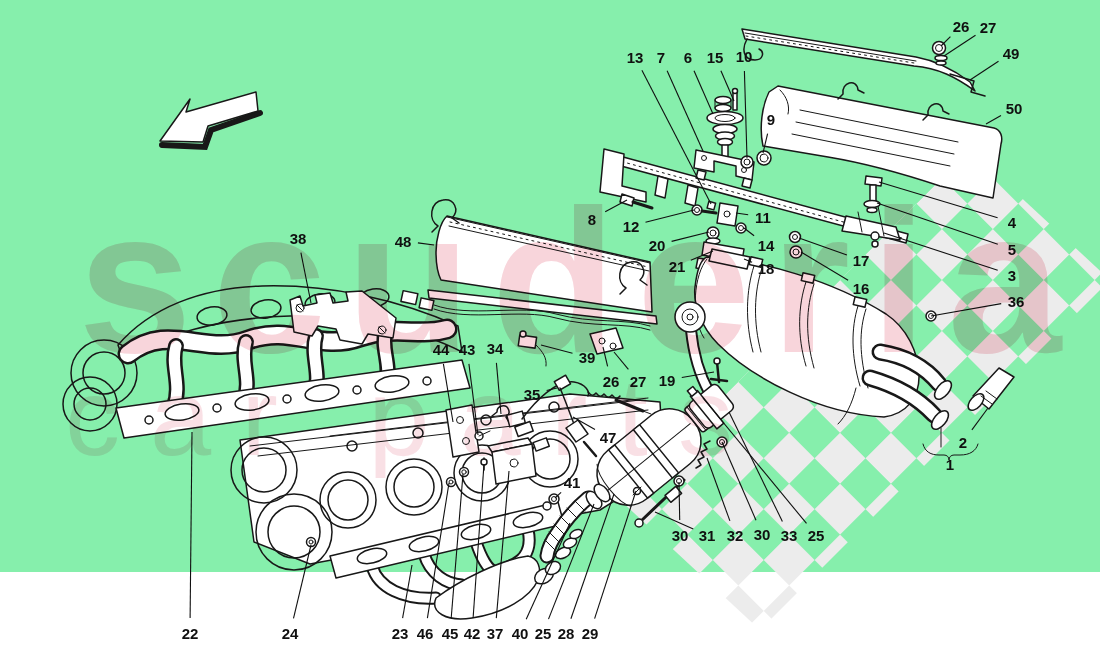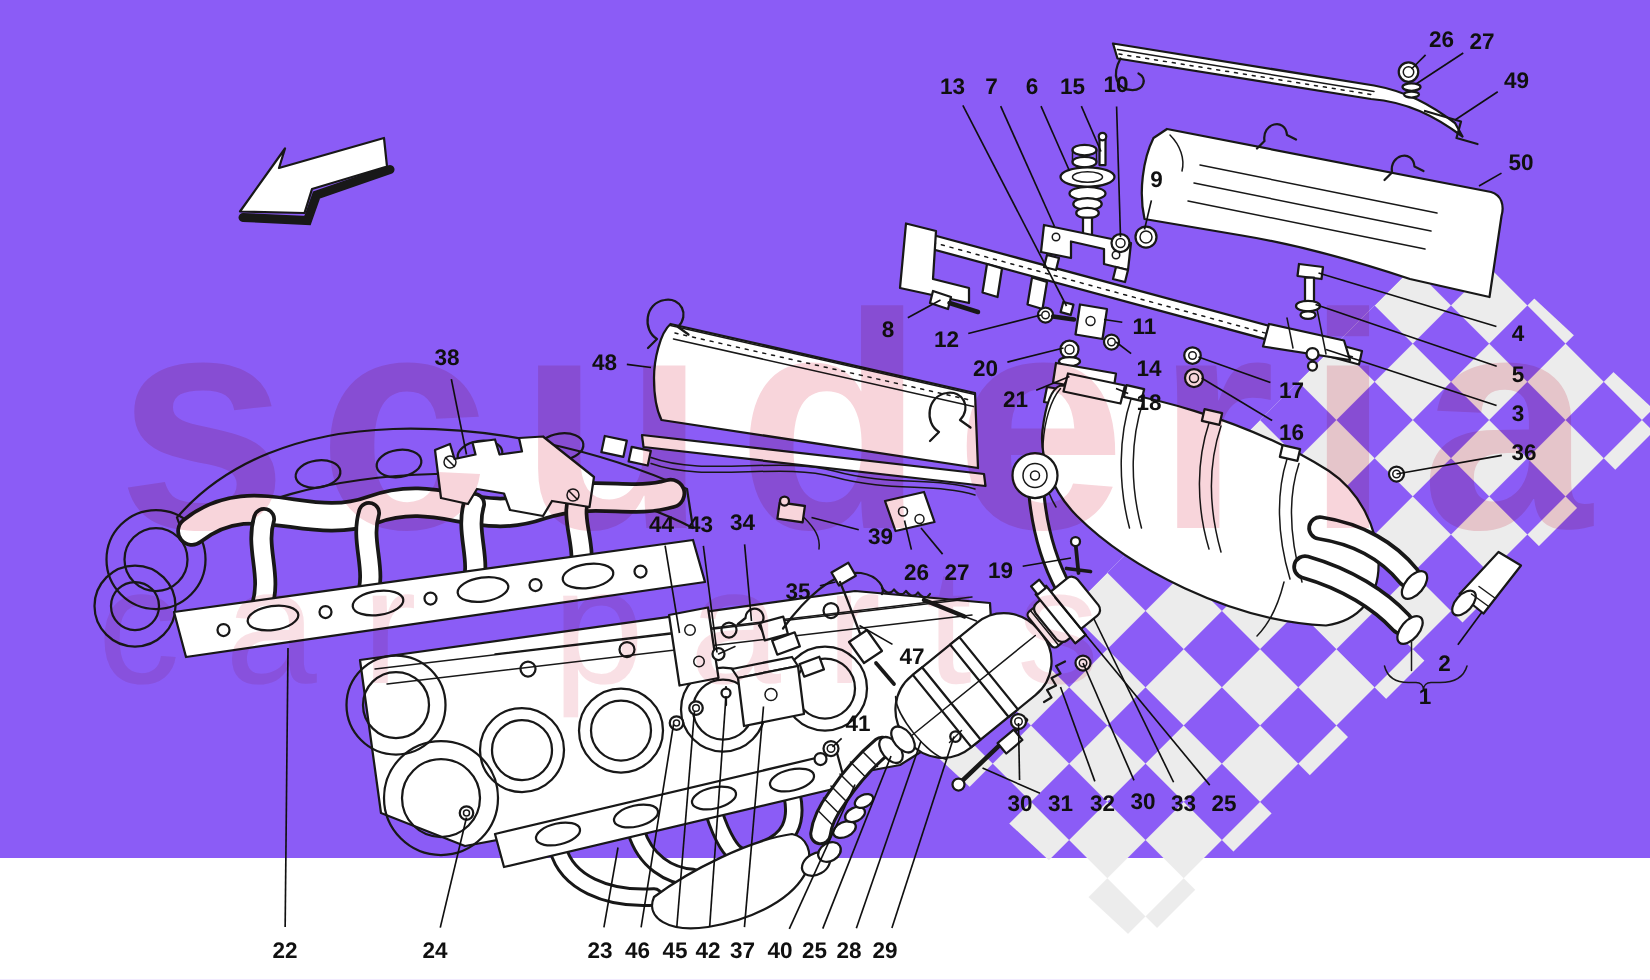--- a/index.html
+++ b/index.html
@@ -1,16 +1,16 @@
 <!DOCTYPE html>
 <html><head>
 <meta charset="utf-8">
 <style>
   html,body{margin:0;padding:0;background:#fff;width:1100px;height:653px;overflow:hidden}
-  #stage{position:relative;width:1100px;height:572px;background:#8b5cf6;font-family:"Liberation Sans",sans-serif}
+  #stage{position:relative;width:1100px;height:572px;background:#86efac;font-family:"Liberation Sans",sans-serif}
   svg{display:block}
   .ln{fill:none;stroke:#181818;stroke-width:1.5;stroke-linejoin:round;stroke-linecap:round}
   .th{fill:none;stroke:#181818;stroke-width:1;stroke-linejoin:round;stroke-linecap:round}
   .wf{fill:#ffffff;stroke:#181818;stroke-width:1.5;stroke-linejoin:round}
   .to{fill:none;stroke:#181818;stroke-linecap:round}
   .ti{fill:none;stroke:#ffffff;stroke-linecap:round}
   .pn{font:bold 15px "Liberation Sans",sans-serif;fill:#101010;text-anchor:middle}
   .leader{stroke:#101010;stroke-width:1.1;fill:none}
   .wm1{font:bold 205px "Liberation Sans",sans-serif;letter-spacing:20px;opacity:.48}
   .wm2{font:normal 110px "Liberation Sans",sans-serif;letter-spacing:30px;opacity:.6}

